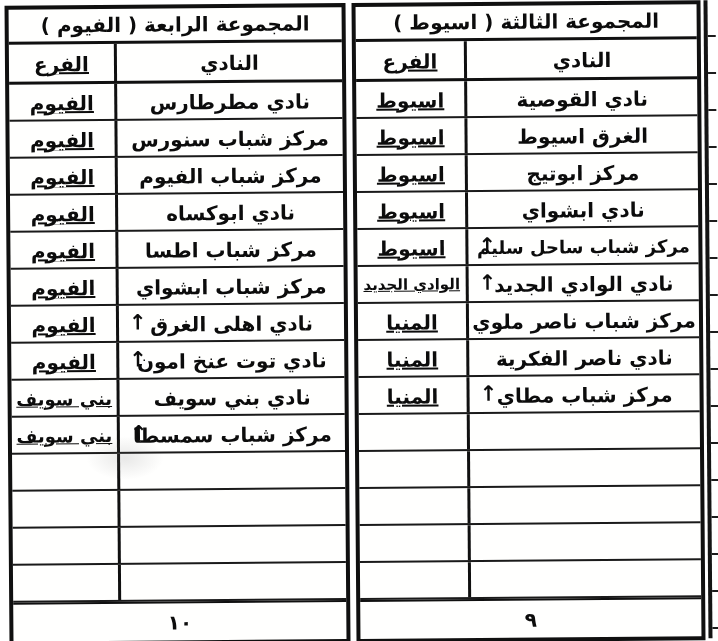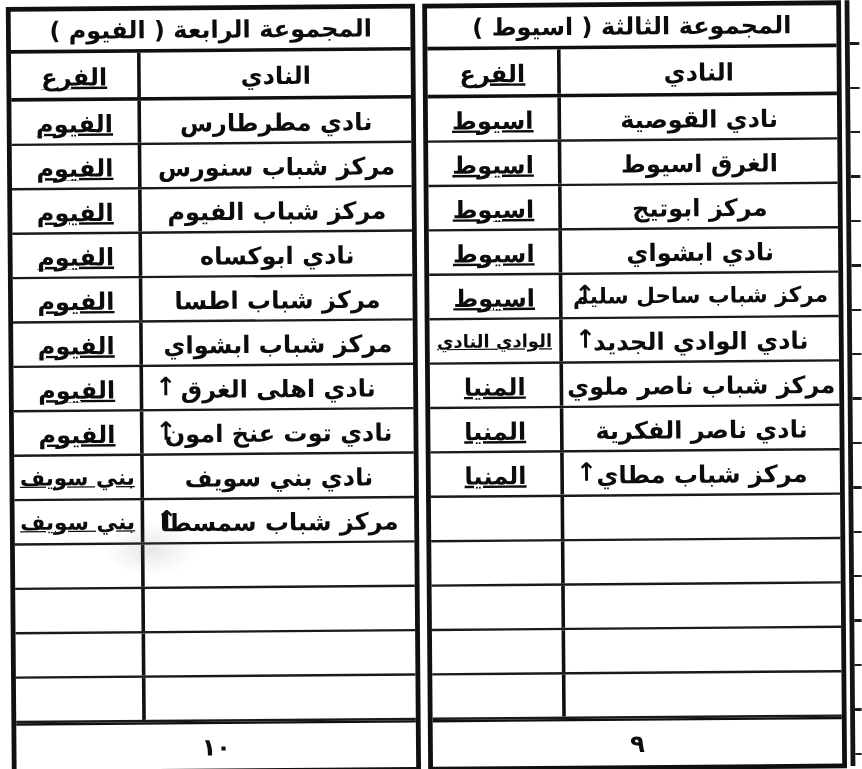--- a/index.html
+++ b/index.html
@@ -107,21 +107,21 @@
           <div class="td branch">
             <span class="fit">اسيوط</span>
           </div>
         </div>
       <div class="tr">
           <div class="td club">
             <span class="arrow">↑</span>
             <span class="fit">نادي الوادي الجديد</span>
           </div>
           <div class="td branch">
-            <span class="fit" style="font-size: 15px;">الوادي النادي</span>
+            <span class="fit" style="font-size: 15px;">الوادي الجديد</span>
           </div>
         </div>
       <div class="tr">
           <div class="td club">
             <span class="arrow"></span>
             <span class="fit">مركز شباب ناصر ملوي</span>
           </div>
           <div class="td branch">
             <span class="fit">المنيا</span>
           </div>

